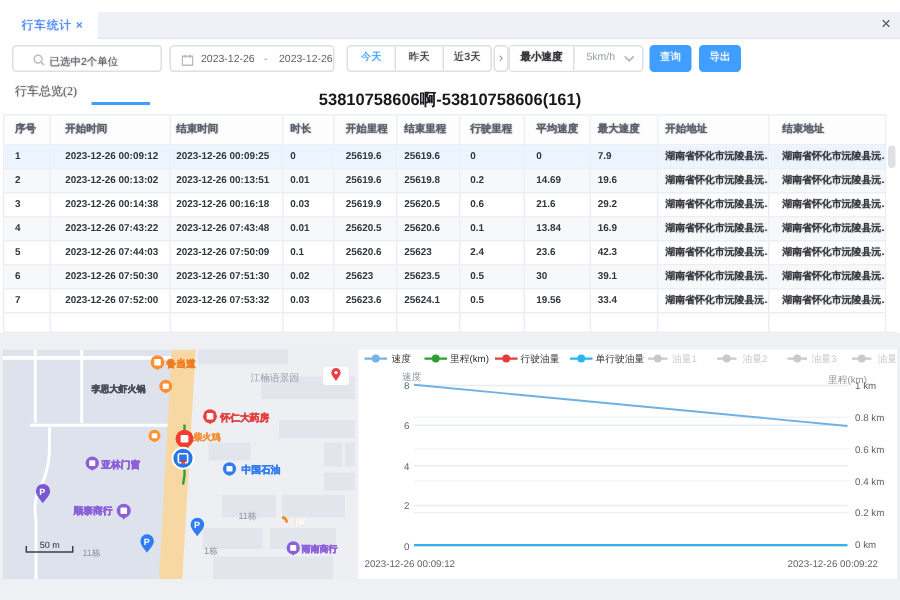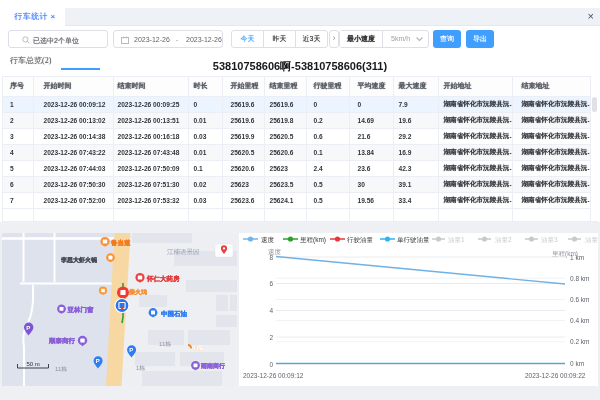--- a/index.html
+++ b/index.html
@@ -101,21 +101,21 @@
       <span class="val">5km/h</span>
       <svg class="abs" style="right:5px;top:6px" width="7" height="5">
         <path d="M0.5,0.5 L3.5,3.5 L6.5,0.5" fill="none" stroke="#b0b4bb" stroke-width="1.1"></path>
       </svg>
     </div>
   <div class="abs bluebtn" id="btnq">查询</div>
   <div class="abs bluebtn" id="btne">导出</div>
 
   <div class="abs" id="overview">行车总览(2)</div>
   <div class="abs" id="blueline"></div>
-  <div class="abs" id="bigtitle">53810758606啊-53810758606(311)</div>
+  <div class="abs" id="bigtitle">53810758606啊-53810758606(161)</div>
 
   <div class="abs" id="tbl">
   <table>
     <colgroup>
           <col style="width:30px">
           <col style="width:80px">
           <col style="width:75px">
           <col style="width:34px">
           <col style="width:42px">
           <col style="width:42px">

